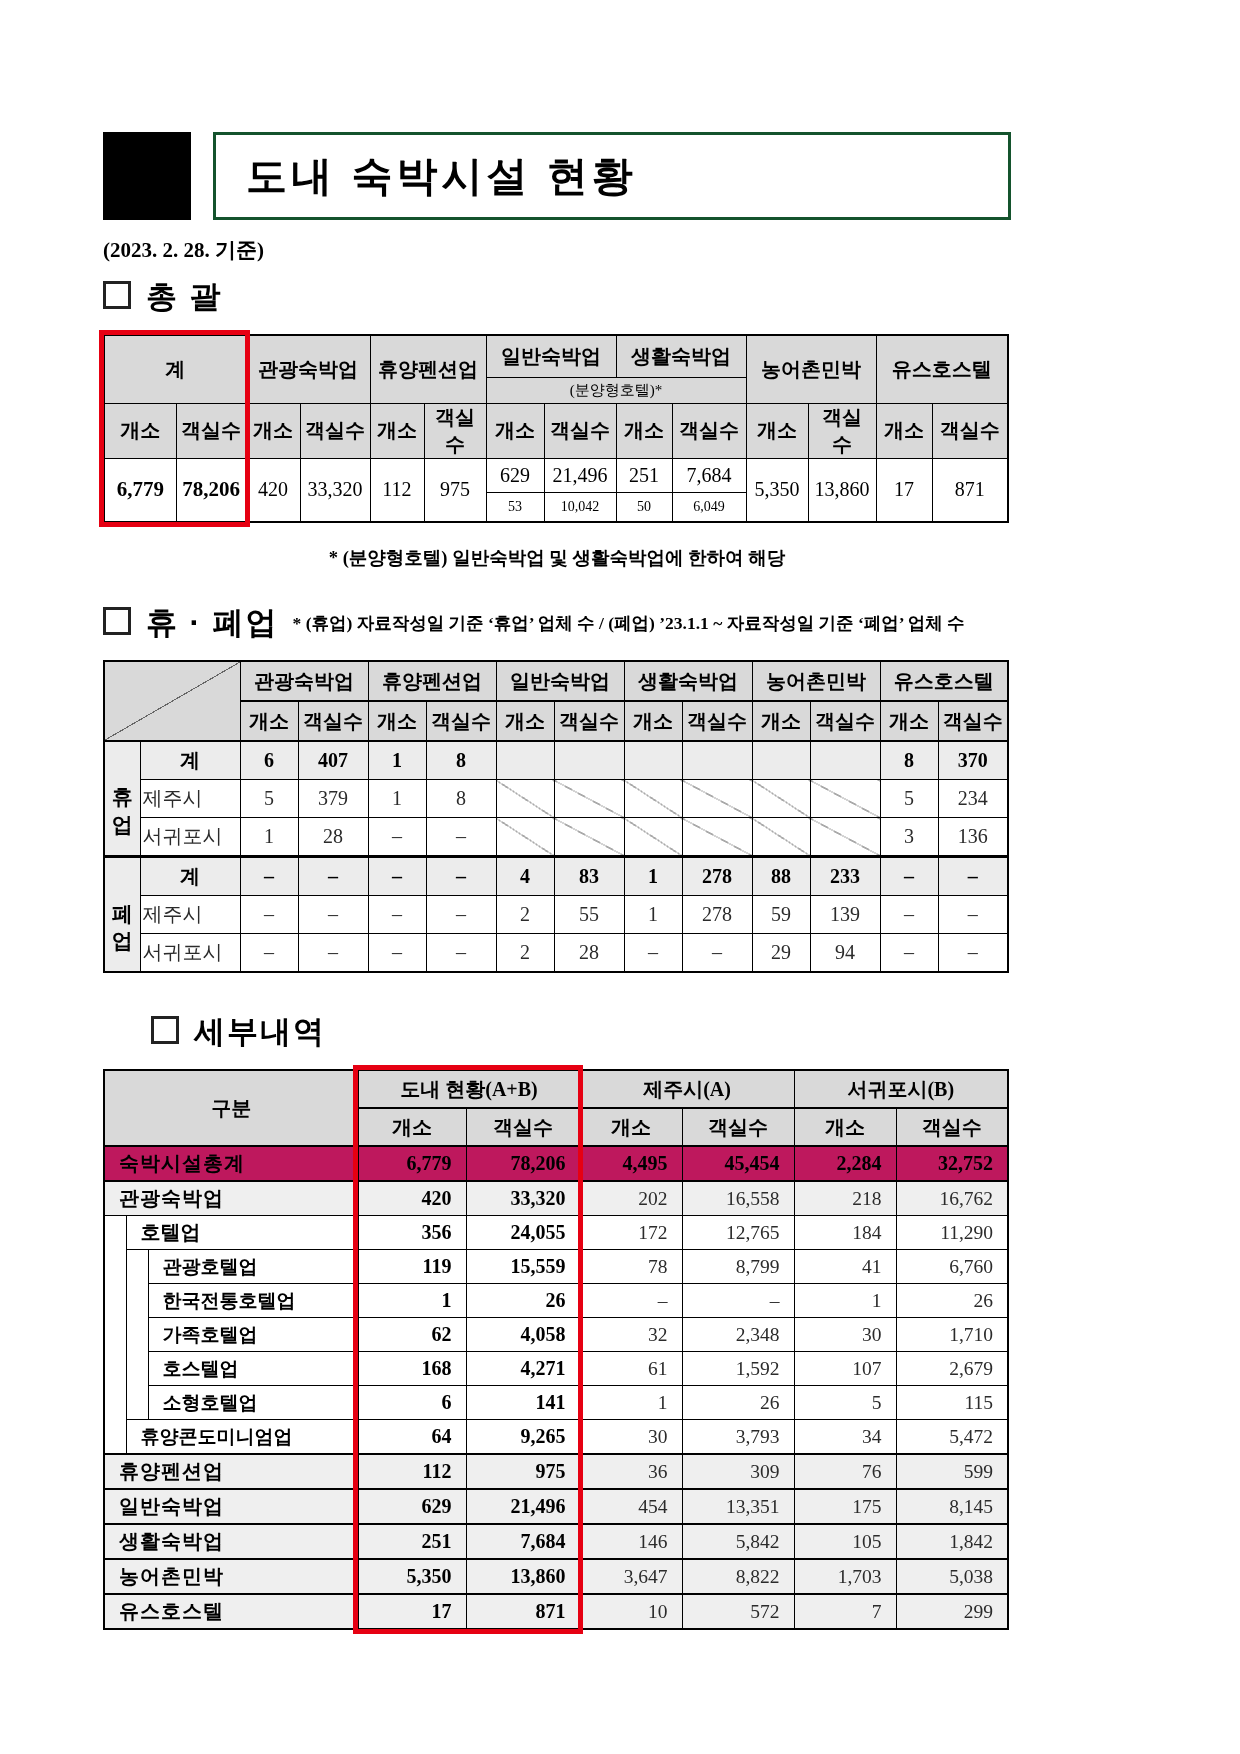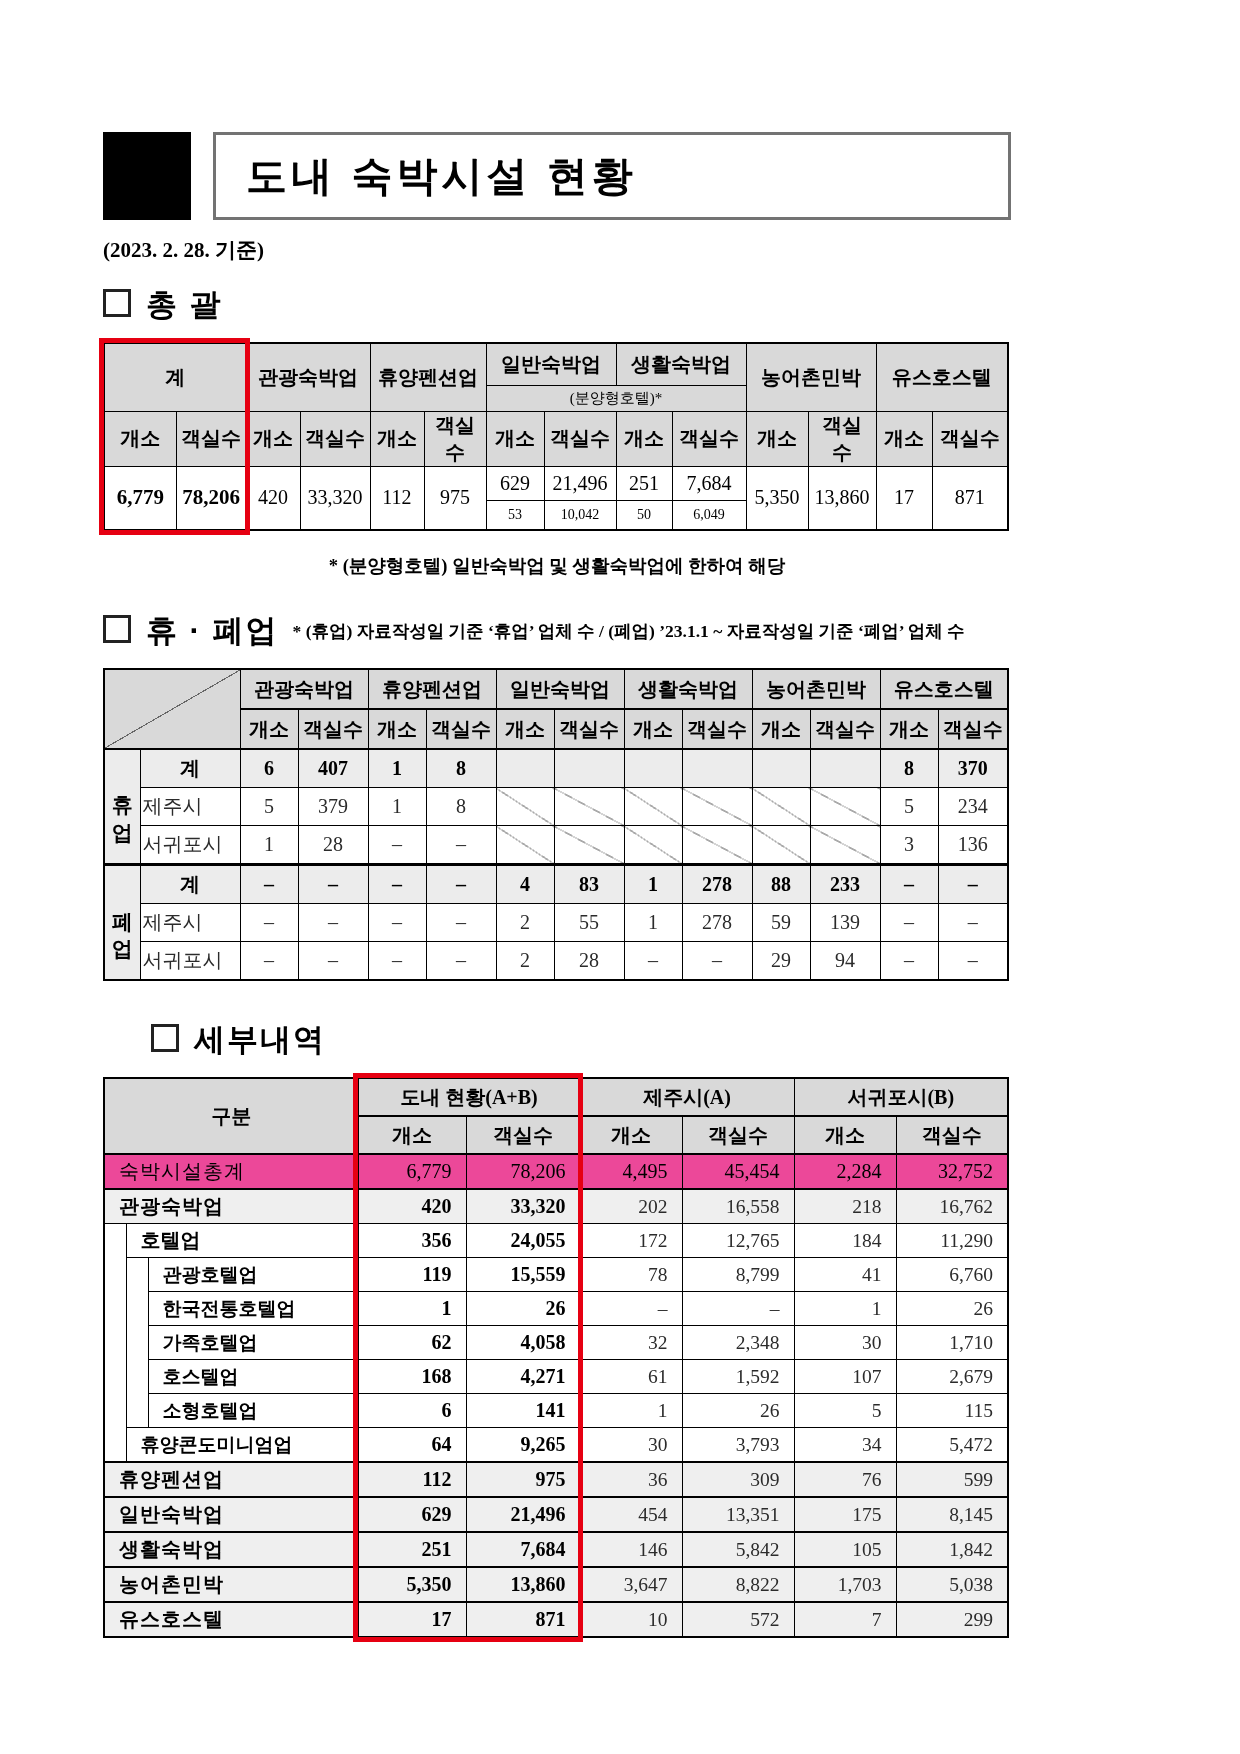--- a/index.html
+++ b/index.html
@@ -3,27 +3,27 @@
 <meta charset="utf-8">
 <style>
   html,body{margin:0;padding:0;background:#fff;}
   body{width:1240px;height:1754px;position:relative;overflow:hidden;
        font-family:"Liberation Serif","DejaVu Serif",serif;color:#000;}
   .content{position:relative;margin-left:103px;padding-top:132px;width:908px;}
 
   
   .titlebar{display:flex;align-items:stretch;gap:22px;height:88px;}
   .title-block{width:88px;background:#000;}
-  .title-box{flex:1;border:3px solid #737373;display:flex;align-items:center;padding-left:30px;
+  .title-box{flex:1;border:3px solid #14532d;display:flex;align-items:center;padding-left:30px;
              font-family:"Liberation Sans","DejaVu Sans",sans-serif;font-weight:bold;
              font-size:41px;letter-spacing:4px;}
   .date-note{text-align:left;font-weight:bold;font-size:21px;margin-top:16px;}
 
   
-  .sec-head{display:flex;align-items:flex-end;margin-top:24px;}
+  .sec-head{display:flex;align-items:flex-end;margin-top:16px;}
   .sec-sq{width:22px;height:22px;border:3px solid #222;margin-right:15px;margin-bottom:5px;flex:none;}
   .sec-txt{font-family:"Liberation Sans","DejaVu Sans",sans-serif;font-weight:bold;
            font-size:31px;letter-spacing:2px;line-height:1.1;}
   .sec-note{font-size:17.5px;font-weight:bold;margin-left:14px;margin-bottom:5px;white-space:nowrap;}
 
   
   .twrap{position:relative;margin-top:20px;}
   table{border-collapse:collapse;table-layout:fixed;border:2px solid #000;width:904px;}
   th,td{border:1px solid #000;text-align:center;vertical-align:middle;padding:0 4px;
         font-size:20px;overflow:hidden;}
@@ -58,21 +58,21 @@
   
   .t3 thead th{border-bottom:2px solid #000;height:36px;}
   .t3 tbody td{height:33px;}
   .t3 td.lbl{font-weight:bold;text-align:justify;text-align-last:justify;padding:0 14px;}
   .t3 td.lbl2{font-size:19px;}
   .t3 td.v{text-align:right;padding-right:14px;}
   .t3 td.do{font-weight:bold;}
   .t3 td.city{font-weight:normal;color:#2b2b2b;font-size:19.5px;}
   .t3 tr.L0 td{background:#efefef;border-top:2px solid #000;}
   .t3 tr.L0 td.lbl{letter-spacing:1px;}
-  .t3 tr.tot td{background:#ec4899;font-weight:normal;color:#000;}
+  .t3 tr.tot td{background:#be185d;font-weight:bold;color:#000;}
   .t3 td.lead{border-top:none;border-bottom:none;background:#fff;}
 </style>
 </head>
 <body>
 
 <div class="content">
 
   <div class="titlebar">
     <div class="title-block"></div>
     <div class="title-box">

